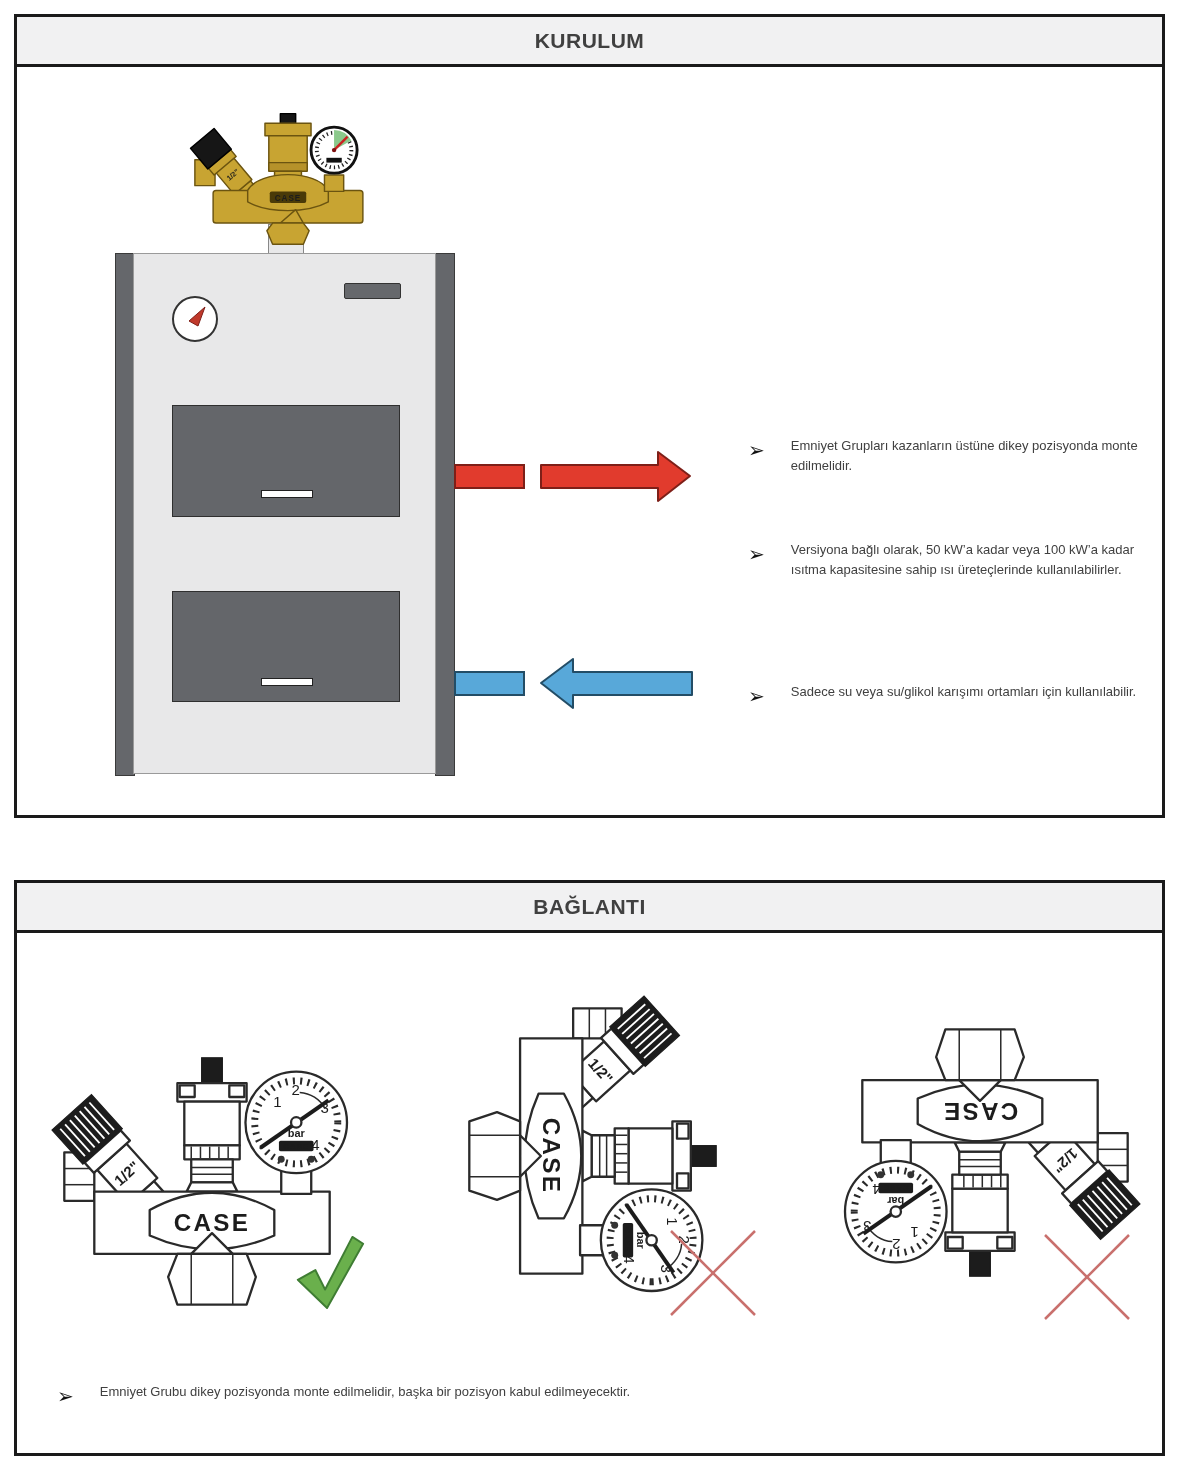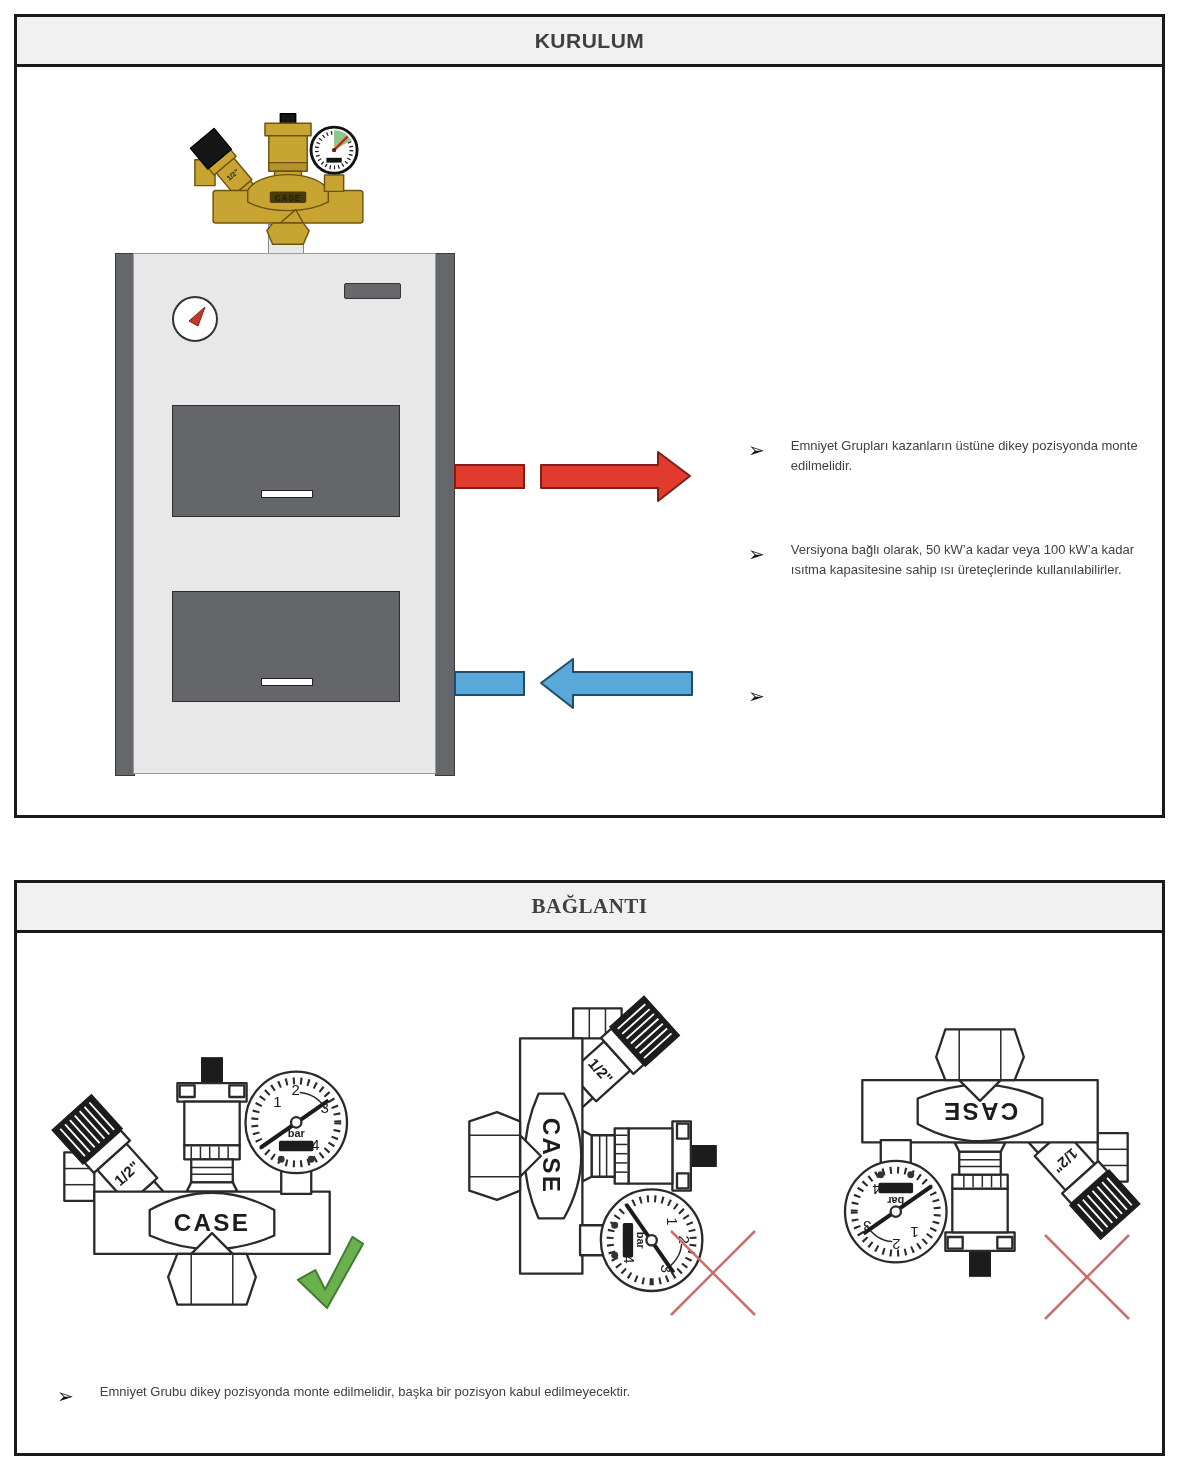--- a/index.html
+++ b/index.html
@@ -11,21 +11,21 @@
   svg{overflow:visible;display:block;}
 
   
   .panel{position:absolute;left:14px;width:1151px;border:3px solid #1a1a1a;background:#fff;box-sizing:border-box;}
   .panel-header{
     height:47px;background:#f1f1f2;border-bottom:3px solid #1a1a1a;
     display:flex;align-items:center;justify-content:center;
     font-weight:bold;font-size:21px;color:#404040;letter-spacing:.5px;
   }
   #panel-kurulum{top:14px;height:804px;}
-  #panel-baglanti{top:880px;height:576px;font-family:Liberation Serif, serif;}
+  #panel-baglanti{top:880px;height:576px;}
 
   
   .pillar{position:absolute;width:20px;height:523px;background:#65676b;border:1px solid #3a3a3a;box-sizing:border-box;}
   .boiler-body{position:absolute;left:133px;top:253px;width:303px;height:521px;background:#e8e8e9;border:1px solid #9a9a9a;box-sizing:border-box;}
   .boiler-slot{position:absolute;left:344px;top:283px;width:57px;height:16px;background:#66686c;border:1px solid #333;border-radius:2px;box-sizing:border-box;}
   .boiler-dial{position:absolute;left:172px;top:296px;width:46px;height:46px;background:#fff;border:2px solid #333;border-radius:50%;box-sizing:border-box;}
   .door{position:absolute;left:172px;width:228px;background:#64666a;border:1px solid #2f2f2f;box-sizing:border-box;}
   #door-upper{top:405px;height:112px;}
   #door-lower{top:591px;height:111px;}
   .door-slot{position:absolute;left:88px;width:52px;height:8px;background:#fff;border:1px solid #222;box-sizing:border-box;}
@@ -127,20 +127,21 @@
 <div class="bullet" style="left:748px;top:436px;">
   <span class="marker">➢</span>
   <span class="text">Emniyet Grupları kazanların üstüne dikey pozisyonda monte edilmelidir.</span>
 </div>
 <div class="bullet" style="left:748px;top:540px;">
   <span class="marker">➢</span>
   <span class="text">Versiyona bağlı olarak, 50 kW’a kadar veya 100 kW’a kadar ısıtma kapasitesine sahip ısı üreteçlerinde kullanılabilirler.</span>
 </div>
 <div class="bullet" style="left:748px;top:682px;">
   <span class="marker">➢</span>
+  <span class="text">Sadece su veya su/glikol karışımı ortamları için kullanılabilir.</span>
 </div>
 
 <div class="panel" id="panel-baglanti">
   <div class="panel-header">
     <span>BAĞLANTI</span>
   </div>
 </div>
 
 <svg width="0" height="0" style="position:absolute" aria-hidden="true">
   <defs>

